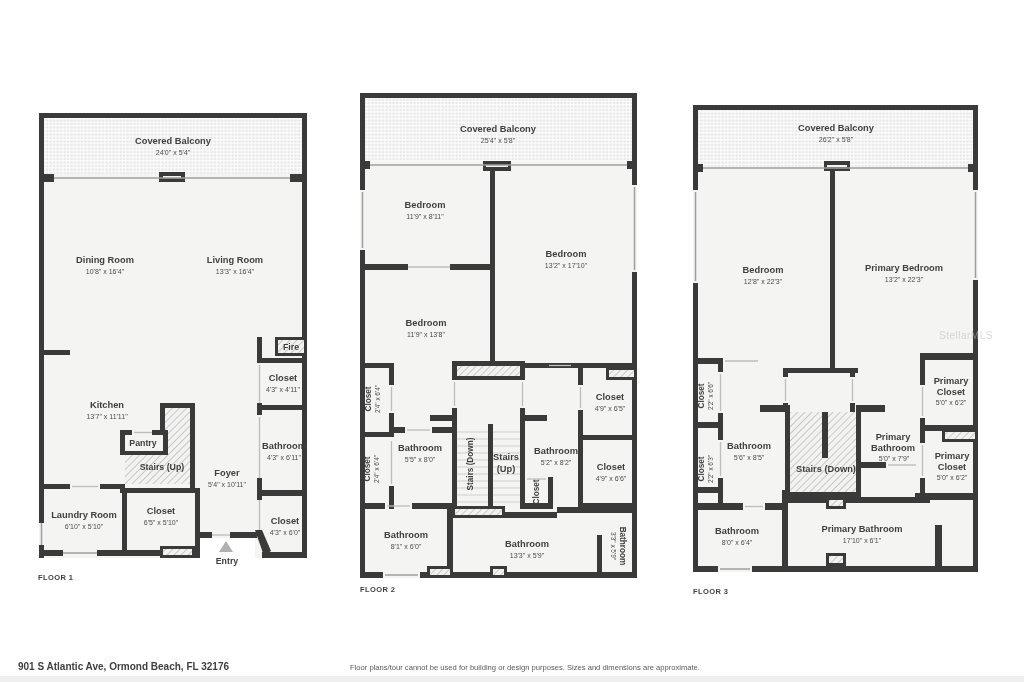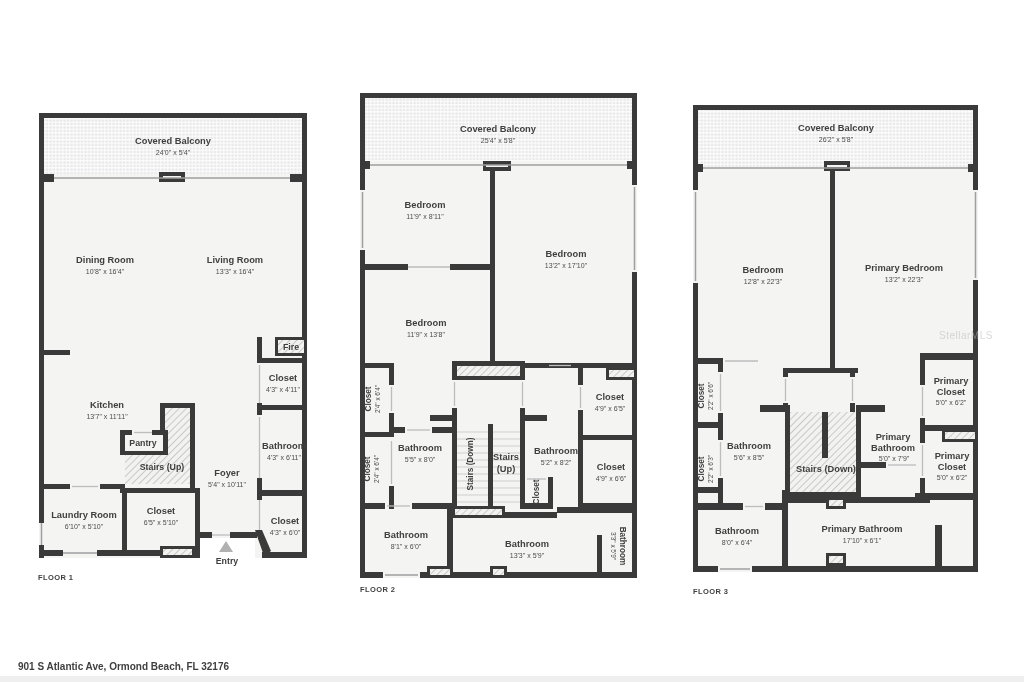--- a/index.html
+++ b/index.html
@@ -373,16 +373,17 @@
       <text class="rname" x="737" y="534">Bathroom</text>
       <text class="rdims" x="737" y="545">8'0" x 6'4"</text>
       <text class="rname" x="862" y="532">Primary Bathroom</text>
       <text class="rdims" x="862" y="543">17'10" x 6'1"</text>
     </g>
     <text class="floorlbl" x="693" y="594">FLOOR 3</text>
   </g>
 </svg>
 
 <div class="address">901 S Atlantic Ave, Ormond Beach, FL 32176</div>
+<div class="disclaimer">Floor plans/tour cannot be used for building or design purposes. Sizes and dimensions are approximate.</div>
 <div class="watermark">StellarMLS</div>
 <div class="bottom-strip"></div>
 
 </div>
 
 </body></html>

